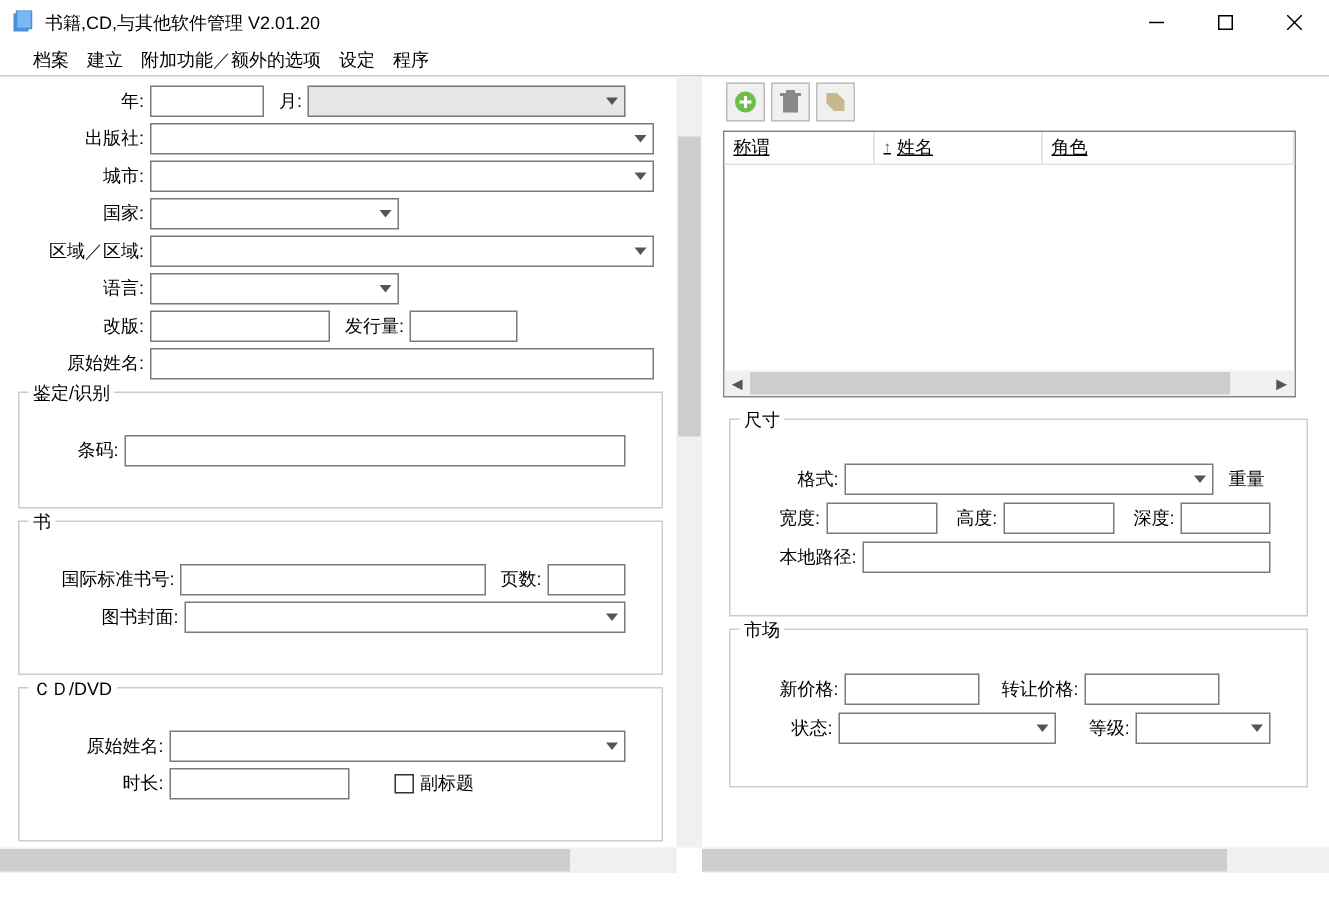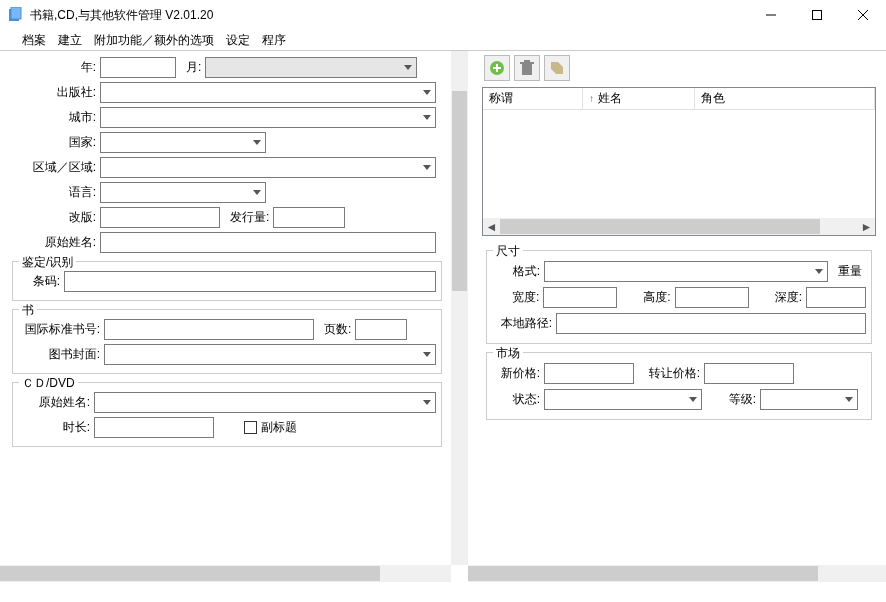--- a/index.html
+++ b/index.html
@@ -29,31 +29,31 @@
 .lbl { text-align: right; padding-right: 4px; color: #000; white-space: nowrap; }
 .lbl.w92 { width: 92px; }
 .lbl.w46 { width: 46px; }
 .lbl.inline { width: auto; padding: 0 4px 0 10px; }
 
 .txt { border: 1px solid #7a7a7a; height: 21px; padding: 0 3px; background: #fff; }
 .combo { border: 1px solid #7a7a7a; height: 21px; background: #fff; display: flex; align-items: center; position: relative; }
 .combo::after { content: ""; position: absolute; right: 4px; top: 7px; width: 0; height: 0; border-left: 4px solid transparent; border-right: 4px solid transparent; border-top: 5px solid #555; }
 .combo.grey { background: #e6e6e6; }
 
-.fieldset { border: 1px solid #ccc; margin: 8px 4px 4px 4px; padding: 5px; position: relative; }
+.fieldset { border: 1px solid #ccc; margin: 8px 4px 4px 4px; padding: 24px; position: relative; }
 .fieldset .legend { position: absolute; top: -8px; left: 6px; background: #fff; padding: 0 3px; color: #000; }
 
 .chk { display: inline-flex; align-items: center; }
 .chk .box { width: 13px; height: 13px; border: 1px solid #333; margin-right: 4px; background: #fff; }
 
 
 .toolbar { display: flex; gap: 4px; padding: 4px; margin-left: 12px; }
 .tbtn { width: 26px; height: 26px; border: 1px solid #bbb; background: #f0f0f0; display: flex; align-items: center; justify-content: center; }
 
-.grid { border: 1px solid #828790; margin: 2px 10px 4px 14px; height: 149px; background: #fff; position: relative; overflow: hidden; }
+.grid { border: 1px solid #828790; margin: 2px 22px 4px 14px; height: 178px; background: #fff; position: relative; overflow: hidden; text-decoration: underline; }
 .grid-head { display: flex; height: 22px; background: #fff; border-bottom: 1px solid #e0e0e0; }
 .gh { border-right: 1px solid #e0e0e0; display: flex; align-items: center; padding-left: 6px; color: #000; }
 .gh .arrow { margin-right: 4px; font-size: 10px; color: #666; }
 .grid-bottom-scroll { position: absolute; left: 0; right: 0; bottom: 0; height: 17px; background: #f0f0f0; display:flex; align-items:center; }
 .grid-bottom-scroll .arrow-btn { width:17px; height:17px; display:flex; align-items:center; justify-content:center; color:#555; }
 .grid-bottom-scroll .track { flex:1; position:relative; height:17px; }
 .grid-bottom-scroll .thumb { position:absolute; top:1px; bottom:1px; left:0; width:320px; background:#cdcdcd; }
 
 .right-groups { padding: 2px 10px 2px 14px; }
 .right-row { display: flex; align-items: center; margin: 4px 0; height: 22px; }

